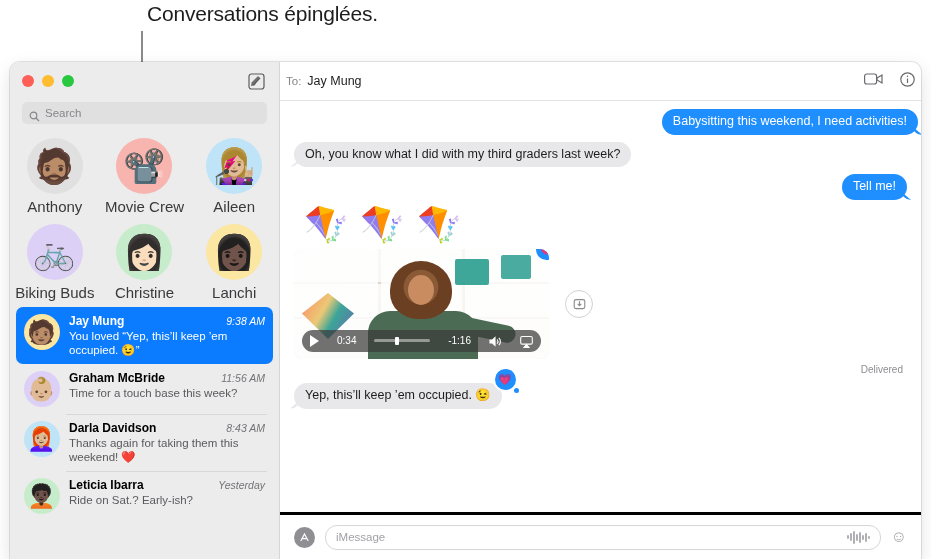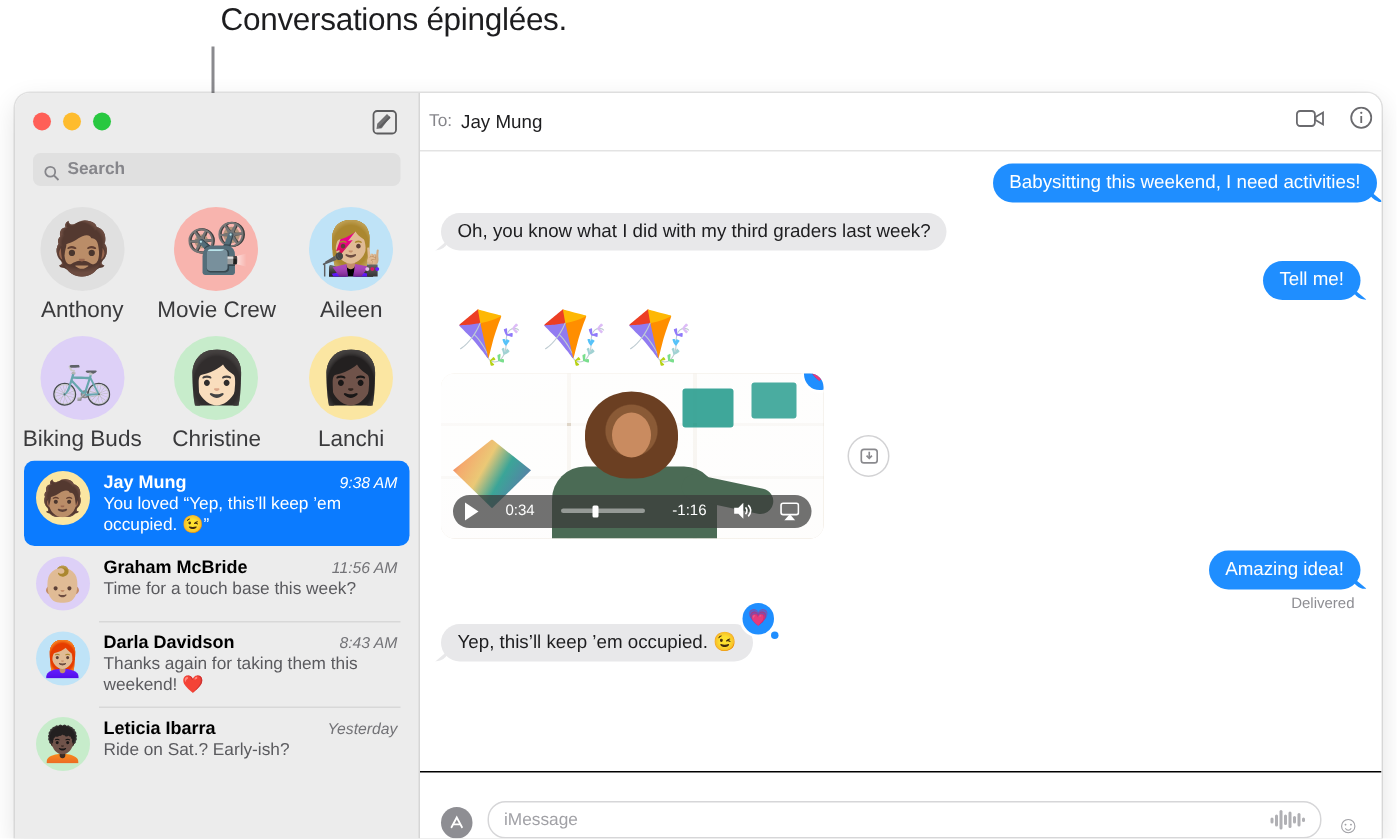--- a/index.html
+++ b/index.html
@@ -85,21 +85,21 @@
   .dot.yellow { background: #febc2e; }
   .dot.green { background: #28c840; }
   .compose-btn {
     position: absolute;
     right: 14px;
     top: 11px;
     width: 17px;
     height: 17px;
     color: #5c5c5e;
   }
-  .search-wrap { padding: 0 12px 0 12px; flex: 0 0 auto; font-weight: bold; }
+  .search-wrap { padding: 0 12px 0 12px; flex: 0 0 auto; }
   .search-field {
     height: 22px;
     background: #e0e0e0;
     border-radius: 5px;
     display: flex;
     align-items: center;
     padding: 0 7px;
     gap: 5px;
   }
   .search-field .ph { font-size: 11.5px; color: #86868b; }
@@ -321,23 +321,23 @@
     width: 5px; height: 5px; border-radius: 50%;
     background: #1f8eff;
     box-shadow: 0 0 0 1.5px #fff;
   }
   .tapback.on-video { right: -8px; top: -10px; }
   .tapback.on-bubble { right: -14px; top: -14px; }
 
   
   .compose {
     height: 44px;
-    border-top: 1px solid #000000;
-    display: flex;
-    align-items: flex-end;
+    border-top: 3px solid #000000;
+    display: flex;
+    align-items: center;
     gap: 10px;
     padding: 0 14px;
     flex: 0 0 auto;
   }
   .apps-btn {
     width: 21px; height: 21px; border-radius: 50%;
     background: #8e8e93; color: #fff;
     display: flex; align-items: center; justify-content: center;
     flex: 0 0 auto;
     font-size: 13px;
@@ -540,23 +540,20 @@
 
         <span class="save-btn">
           <svg width="13" height="13" viewBox="0 0 13 13" fill="none" stroke="currentColor" stroke-width="1.1">
             <rect x="1.2" y="2.6" width="10.6" height="9" rx="1.8"></rect>
             <path d="M6.5 4.2 L6.5 8.4"></path>
             <path d="M4.7 6.8 L6.5 8.6 L8.3 6.8"></path>
           </svg>
         </span>
       </div>
 
-      <div class="row out">
-        <div class="bubble out">Amazing idea!</div>
-      </div>
       <div class="delivered">Delivered</div>
 
       <div class="row in">
         <div class="bubble in">
           <span>Yep, this’ll keep ’em occupied. 😉</span>
           <span class="tapback on-bubble">💗</span>
         </div>
       </div>
     </div>
 

